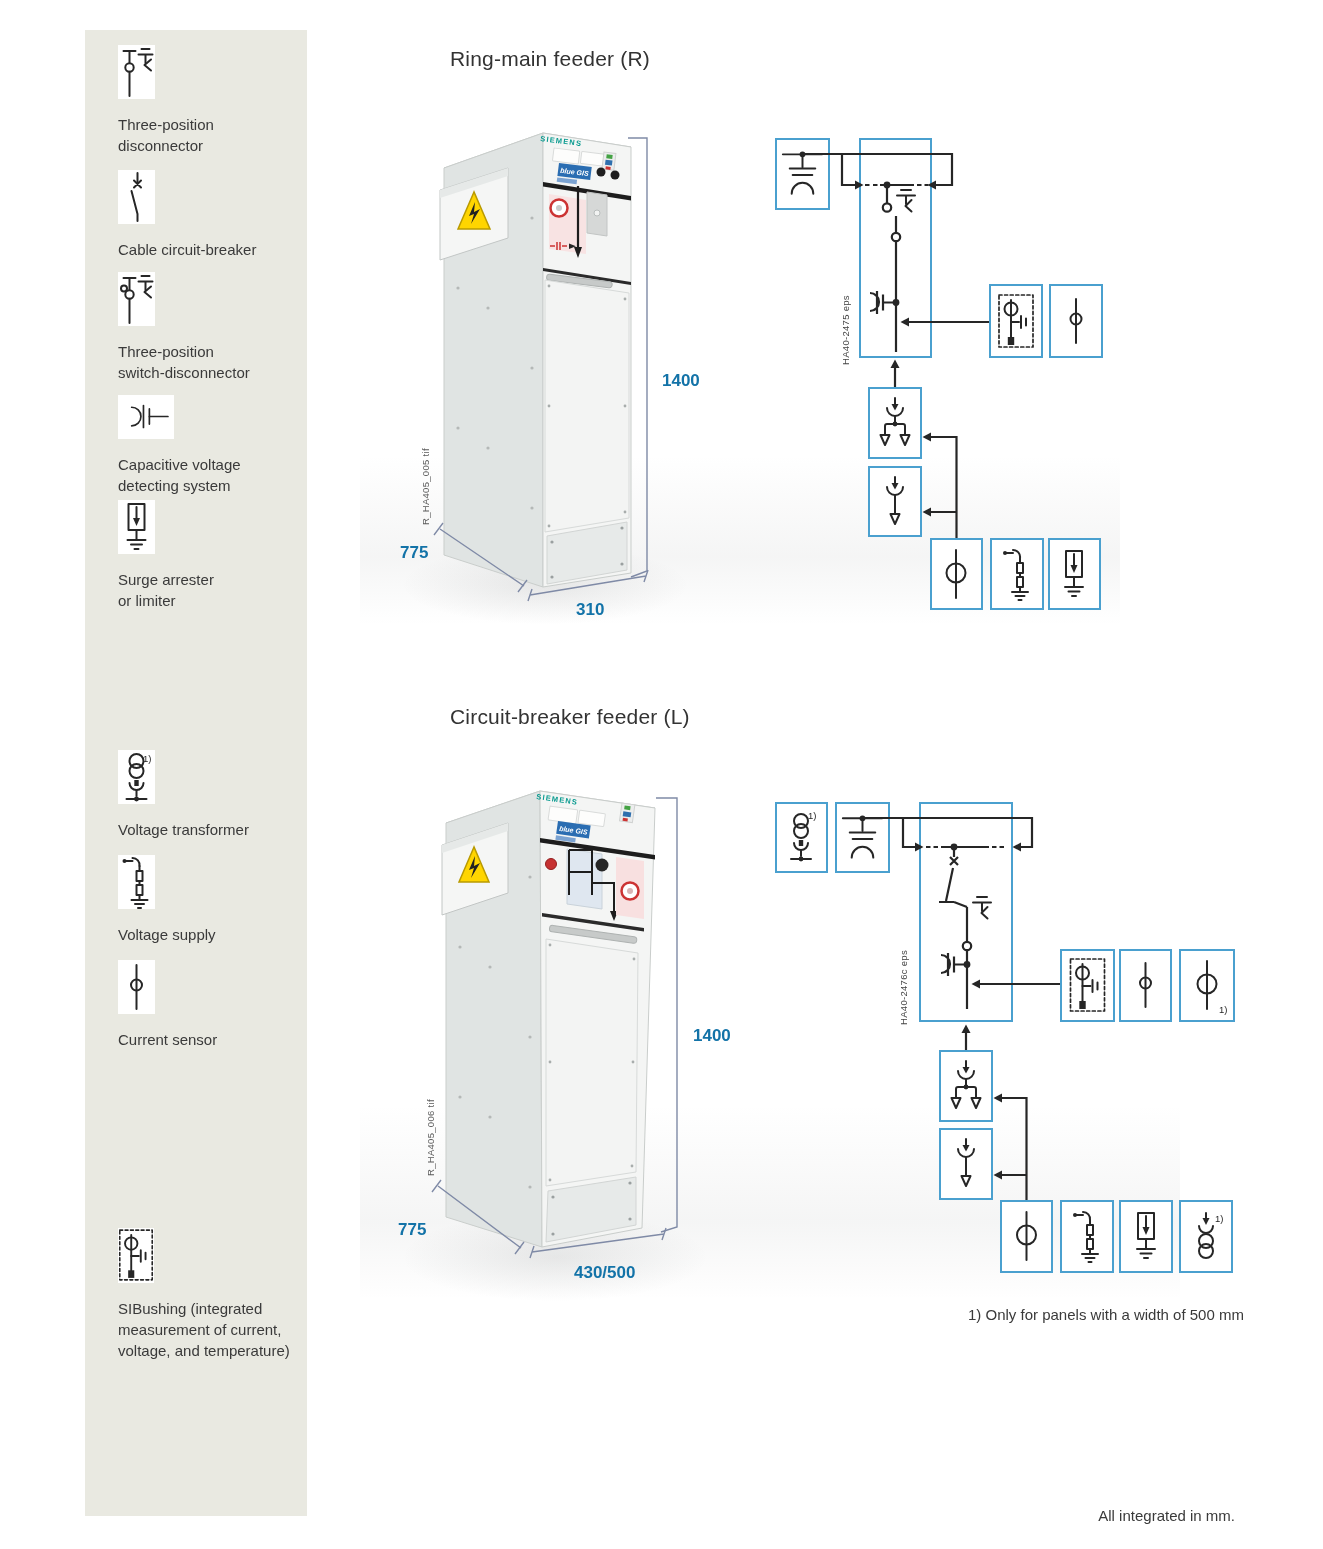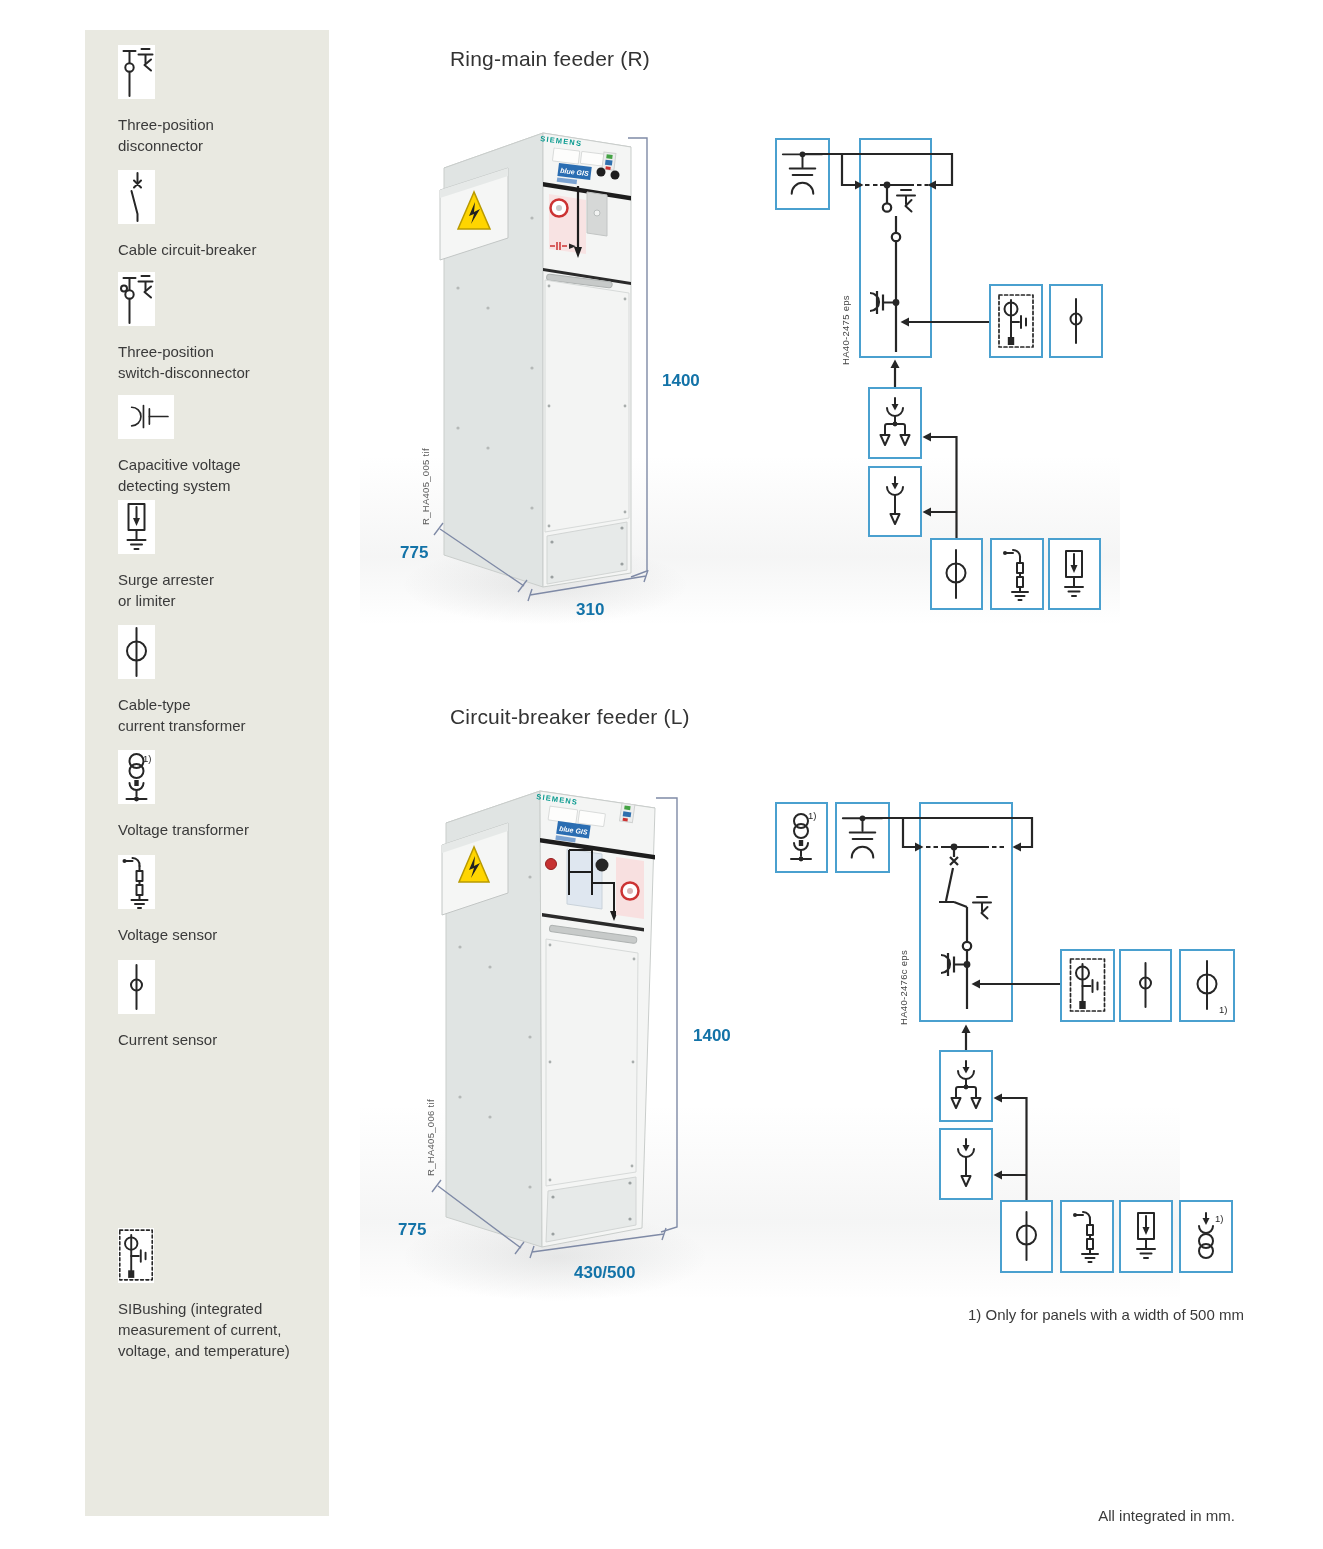--- a/index.html
+++ b/index.html
@@ -1,20 +1,20 @@
 <!DOCTYPE html>
 <html><head>
 <meta charset="utf-8">
 <style>
   html,body{margin:0;padding:0;background:#fff}
   .page{position:relative;width:1323px;height:1549px;background:#ffffff;
         font-family:"Liberation Sans",sans-serif;color:#3a3a3a;overflow:hidden}
   .band{position:absolute;background:linear-gradient(180deg,rgba(110,115,115,0) 0%,rgba(110,115,115,0.07) 60%,rgba(110,115,115,0) 100%)}
   
-  .legend{position:absolute;left:85px;top:30px;width:244px;height:1486px;background:#e9e9e1}
+  .legend{position:absolute;left:85px;top:30px;width:222px;height:1486px;background:#e9e9e1}
   .litem{position:absolute;left:33px}
   .symbox{background:#ffffff;display:flex;align-items:center;justify-content:center;overflow:visible}
   .symbox svg{overflow:visible;display:block}
   .llabel{margin-top:15px;font-size:15px;line-height:21px;white-space:pre-line;color:#3a3a3a}
   
   .sec-title{position:absolute;font-size:21px;font-weight:normal;color:#333333;letter-spacing:.2px}
   .note{position:absolute;font-size:15px;color:#3a3a3a}
   .dimlabel{position:absolute;font-weight:bold;font-size:17px;color:#1373a8;white-space:nowrap}
   .rot{position:absolute;writing-mode:vertical-rl;transform:rotate(180deg);font-size:9.5px;
        color:#5a5a5a;letter-spacing:.3px;white-space:nowrap}
@@ -199,47 +199,38 @@
     <div class="litem" style="top:365px">
       <div class="symbox" style="width:56px;height:44px">
         <svg width="56" height="44" viewBox="0 0 56 44" class="sdef">
             <use href="#s-caph" x="1" y="6" width="54" height="31"></use>
           </svg>
         </div>
       <div class="llabel">Capacitive voltage
 detecting system</div>
     </div>
 
-    <div class="litem" style="top:595px">
-      <div class="symbox" style="width:37px;height:54px">
-        <svg width="37" height="54" viewBox="0 0 37 54" class="sdef">
-            <use href="#s-ct" x="-1.5" y="-1" width="40" height="56"></use>
-          </svg>
-        </div>
-      <div class="llabel">Cable-type
-current transformer</div>
-    </div>
 
     <div class="litem" style="top:720px">
       <div class="symbox" style="width:37px;height:54px">
         <svg width="37" height="54" viewBox="0 0 37 54" class="sdef">
             <use href="#s-vt" x="-1.5" y="-1" width="40" height="56"></use>
           <text class="sup" x="25" y="12">1)</text>
           </svg>
         </div>
       <div class="llabel">Voltage transformer</div>
     </div>
 
     <div class="litem" style="top:825px">
       <div class="symbox" style="width:37px;height:54px">
         <svg width="37" height="54" viewBox="0 0 37 54" class="sdef">
             <use href="#s-vs" x="-1.5" y="-1" width="40" height="56"></use>
           </svg>
         </div>
-      <div class="llabel">Voltage sensor</div>
+      <div class="llabel">Voltage supply</div>
     </div>
 
     <div class="litem" style="top:930px">
       <div class="symbox" style="width:37px;height:54px">
         <svg width="37" height="54" viewBox="0 0 37 54" class="sdef">
             <use href="#s-cs" x="-1.5" y="-1" width="40" height="56"></use>
           </svg>
         </div>
       <div class="llabel">Current sensor</div>
     </div>

